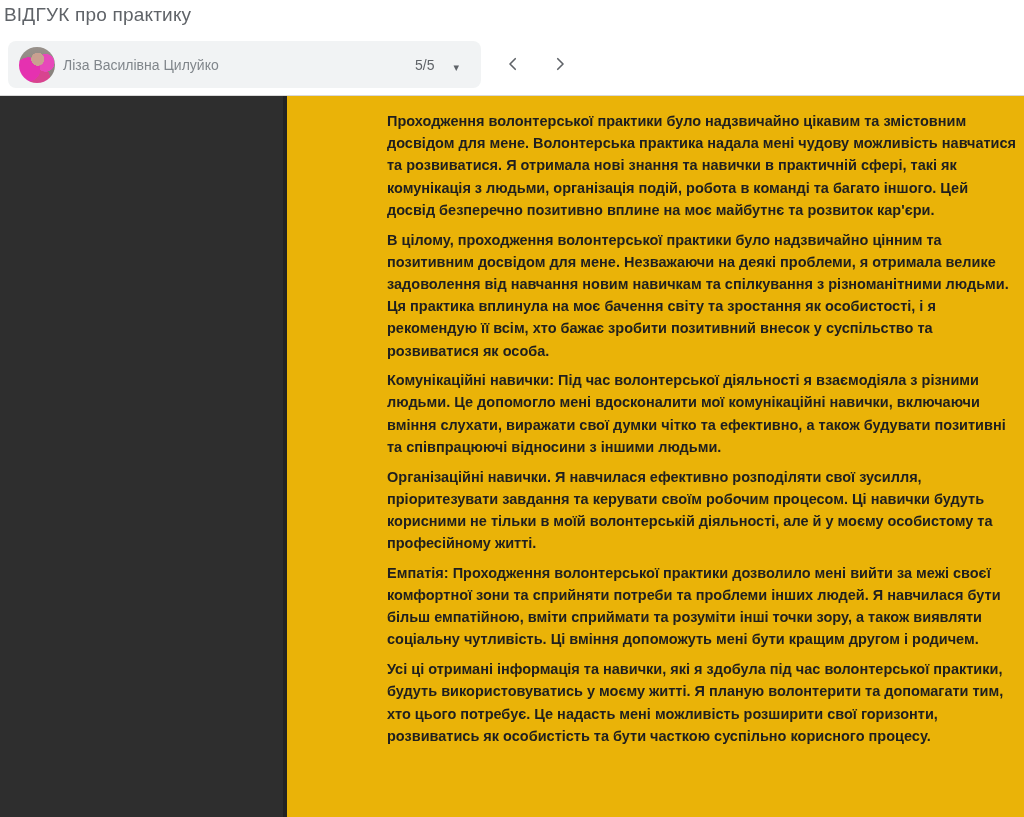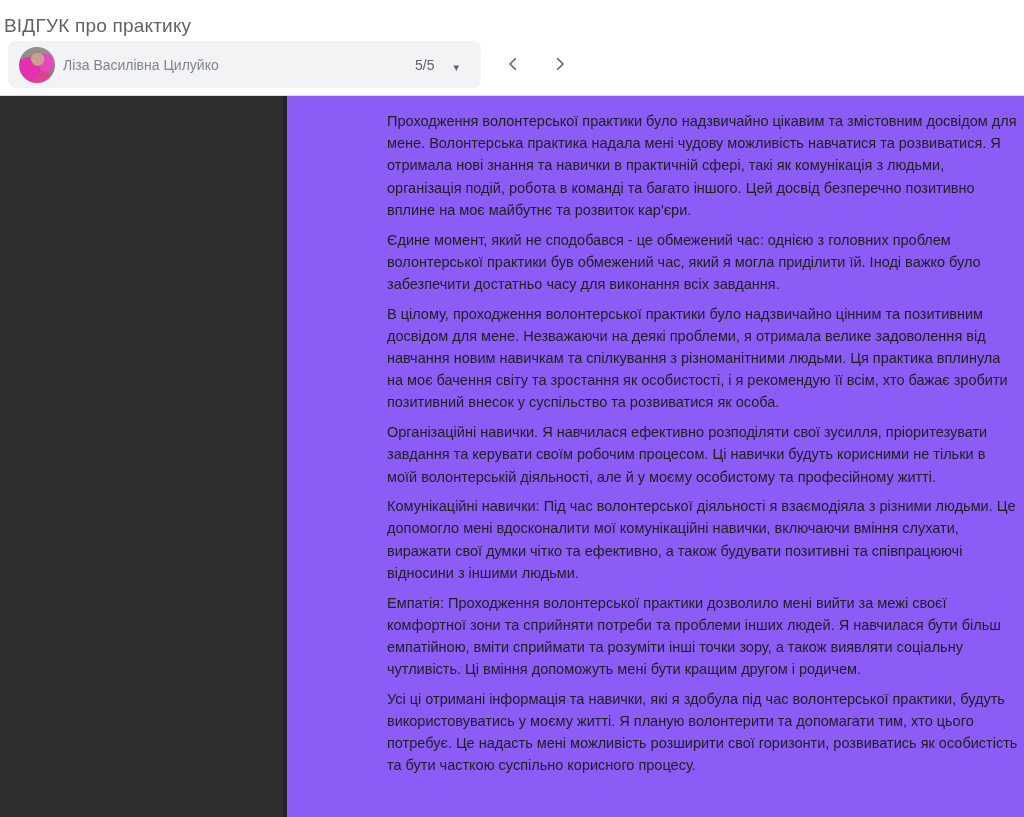--- a/index.html
+++ b/index.html
@@ -7,21 +7,21 @@
   body {
     width: 1024px; height: 817px;
     background: #ffffff;
     font-family: "Liberation Sans", sans-serif;
     overflow: hidden;
     position: relative;
   }
 
   
   .page-title {
-    position: absolute; left: 4px; top: 15px;
+    position: absolute; left: 4px; top: 4px;
     font-size: 19px; font-weight: 400; color: #5f6368;
     letter-spacing: 0.2px;
   }
   .respondent-bar {
     position: absolute; left: 8px; top: 41px;
     width: 473px; height: 47px;
     background: #f1f3f4; border-radius: 8px;
     display: flex; align-items: center;
   }
   .avatar {
@@ -65,22 +65,23 @@
     display: flex;
     background: #ffffff;
   }
   .dark-panel {
     width: 287px; height: 100%;
     background: linear-gradient(90deg, #2e2e2e 0%, #2e2e2e 283px, #232323 283px, #232323 100%);
     flex: 0 0 auto;
   }
   .doc-page {
     flex: 1; height: 100%;
-    background: #8b5cf6;
+    background: #eab308;
     overflow: hidden;
+    font-weight: bold;
   }
   .doc-text {
     margin: 14px 0 0 100px;
     width: 632px;
     font-size: 14.5px;
     line-height: 22.2px;
     color: #1f1f1f;
   }
   .doc-text p { margin: 0 0 7.5px 0; }
 </style>
@@ -111,21 +112,20 @@
       <path d="M9 5 L16 12 L9 19" fill="none" stroke="#5f6368" stroke-width="2.2" stroke-linecap="round" stroke-linejoin="round"></path>
     </svg>
   </span>
 </button>
 
 <div class="viewer">
   <div class="dark-panel"></div>
   <div class="doc-page">
     <div class="doc-text">
       <p>Проходження волонтерської практики було надзвичайно цікавим та змістовним досвідом для мене. Волонтерська практика надала мені чудову можливість навчатися та розвиватися. Я отримала нові знання та навички в практичній сфері, такі як комунікація з людьми, організація подій, робота в команді та багато іншого. Цей досвід безперечно позитивно вплине на моє майбутнє та розвиток кар'єри.</p>
-      <p>Єдине момент, який не сподобався - це обмежений час: однією з головних проблем волонтерської практики був обмежений час, який я могла приділити їй. Іноді важко було забезпечити достатньо часу для виконання всіх завдання.</p>
       <p>В цілому, проходження волонтерської практики було надзвичайно цінним та позитивним досвідом для мене. Незважаючи на деякі проблеми, я отримала велике задоволення від навчання новим навичкам та спілкування з різноманітними людьми. Ця практика вплинула на моє бачення світу та зростання як особистості, і я рекомендую її всім, хто бажає зробити позитивний внесок у суспільство та розвиватися як особа.</p>
+      <p>Комунікаційні навички: Під час волонтерської діяльності я взаємодіяла з різними людьми. Це допомогло мені вдосконалити мої комунікаційні навички, включаючи вміння слухати, виражати свої думки чітко та ефективно, а також будувати позитивні та співпрацюючі відносини з іншими людьми.</p>
       <p>Організаційні навички. Я навчилася ефективно розподіляти свої зусилля, пріоритезувати завдання та керувати своїм робочим процесом. Ці навички будуть корисними не тільки в моїй волонтерській діяльності, але й у моєму особистому та професійному житті.</p>
-      <p>Комунікаційні навички: Під час волонтерської діяльності я взаємодіяла з різними людьми. Це допомогло мені вдосконалити мої комунікаційні навички, включаючи вміння слухати, виражати свої думки чітко та ефективно, а також будувати позитивні та співпрацюючі відносини з іншими людьми.</p>
       <p>Емпатія: Проходження волонтерської практики дозволило мені вийти за межі своєї комфортної зони та сприйняти потреби та проблеми інших людей. Я навчилася бути більш емпатійною, вміти сприймати та розуміти інші точки зору, а також виявляти соціальну чутливість. Ці вміння допоможуть мені бути кращим другом і родичем.</p>
       <p>Усі ці отримані інформація та навички, які я здобула під час волонтерської практики, будуть використовуватись у моєму житті. Я планую волонтерити та допомагати тим, хто цього потребує. Це надасть мені можливість розширити свої горизонти, розвиватись як особистість та бути часткою суспільно корисного процесу.</p>
     </div>
   </div>
 </div>
 
 </body></html>

